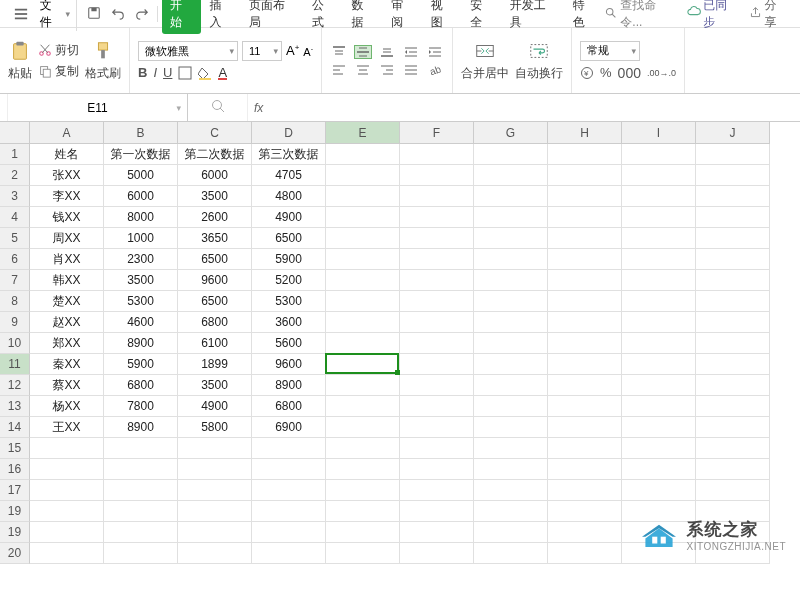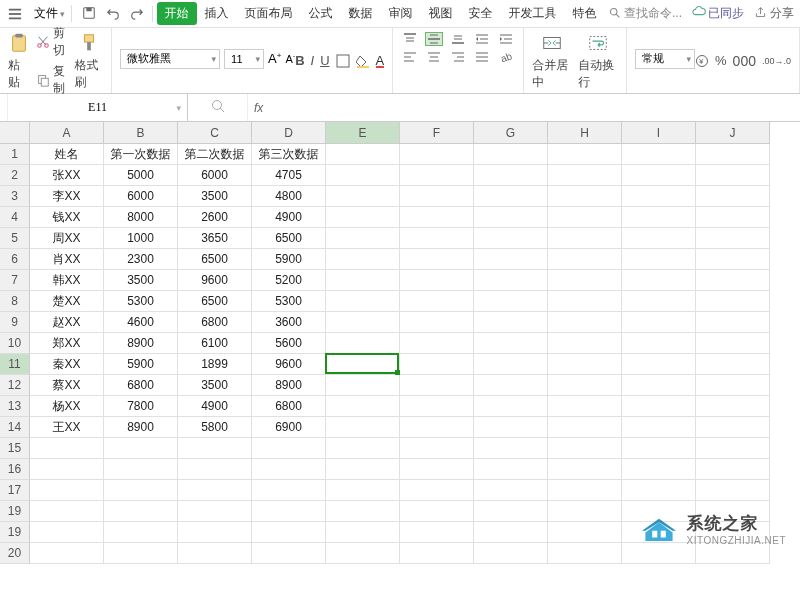--- a/index.html
+++ b/index.html
@@ -1,34 +1,34 @@
 <!DOCTYPE html>
 <html><head>
 <meta charset="utf-8">
 <style>
 * { margin: 0; padding: 0; box-sizing: border-box; font-family: "Microsoft YaHei", sans-serif; }
 body { width: 800px; height: 600px; background: #fff; position: relative; overflow: hidden; }
 
 
-.menubar { height: 28px; background: #fff; border-bottom: 1px solid #e0e0e0; display: flex; align-items: center; padding: 0 6px; font-size: 12px; }
+.menubar { height: 28px; background: #fff; border-bottom: 1px solid #e0e0e0; display: flex; align-items: center; padding: 0 12px; font-size: 12px; }
 .menubar .menu-icon { width: 18px; height: 18px; display: inline-flex; align-items: center; justify-content: center; margin-right: 4px; }
 .menubar .file-drop { display: flex; align-items: center; padding: 0 6px; border-right: 1px solid #ddd; margin-right: 4px; cursor: pointer; }
 .menubar .file-drop span.lbl { margin-right: 2px; }
 .menubar .qat { display: flex; gap: 8px; padding: 0 6px; align-items: center; border-right: 1px solid #ddd; margin-right: 4px; }
 .menubar .qat-icon { width: 16px; height: 16px; color: #666; }
 .tabs { display: flex; align-items: center; font-size: 12px; }
 .tabs .tab { padding: 4px 8px; color: #333; cursor: pointer; }
 .tabs .tab.active { background: #22a83f; color: #fff; border-radius: 3px; padding: 3px 8px; }
 .menubar .right { margin-left: auto; display: flex; align-items: flex-end; gap: 10px; color: #666; }
 .menubar .search { display: flex; align-items: center; gap: 3px; }
 .menubar .sync { display: flex; align-items: center; gap: 2px; color: #559; }
 
 
 .ribbon { height: 66px; background: #fff; border-bottom: 1px solid #ccc; display: flex; font-size: 12px; }
-.group { border-right: 1px solid #e5e5e5; padding: 4px 8px; display: flex; justify-content: center; }
+.group { border-right: 1px solid #e5e5e5; padding: 4px 8px; display: flex; flex-direction: column; justify-content: center; }
 .group.paste { flex-direction: row; align-items: center; gap: 6px; }
 .big-btn { display: flex; flex-direction: column; align-items: center; gap: 2px; cursor: pointer; color: #444; }
 .big-btn .ic { width: 22px; height: 24px; }
 .small-btns { display: flex; flex-direction: column; gap: 4px; }
 .small-btn { display: flex; align-items: center; gap: 3px; cursor: pointer; color: #444; }
 .small-btn .ic { width: 14px; height: 14px; }
 .font-row { display: flex; align-items: center; gap: 4px; margin-bottom: 4px; }
 .font-sel { border: 1px solid #ccc; height: 20px; padding: 0 16px 0 6px; font-size: 11px; background: #fff; position: relative; display: flex; align-items: center; }
 .font-sel::after { content: '▾'; position: absolute; right: 3px; color: #888; font-size: 9px; }
 .size-sel { width: 40px; }
@@ -37,21 +37,21 @@
 .align-grid { display: flex; flex-direction: column; gap: 4px; }
 .align-row { display: flex; gap: 6px; }
 .align-btn { width: 18px; height: 14px; display: inline-flex; align-items: center; justify-content: center; cursor: pointer; }
 .align-btn.sel { background: #d4ead4; border: 1px solid #6fb56f; }
 .num-sel { border: 1px solid #ccc; height: 20px; padding: 0 16px 0 6px; font-size: 11px; background: #fff; position: relative; display: flex; align-items: center; width: 60px; }
 .num-sel::after { content: '▾'; position: absolute; right: 3px; color: #888; font-size: 9px; }
 
 
 .fxbar { height: 28px; border-bottom: 1px solid #ccc; display: flex; align-items: stretch; font-size: 12px; }
 .namebox { width: 180px; border-right: 1px solid #ccc; display: flex; align-items: center; justify-content: center; position: relative; }
-.namebox input { border: none; text-align: center; width: 100%; font-size: 12px; outline: none; font-family: Liberation Serif, serif; }
+.namebox input { border: none; text-align: center; width: 100%; font-size: 12px; outline: none; }
 .namebox::after { content: '▾'; position: absolute; right: 6px; color: #aaa; font-size: 9px; }
 .fx-icons { width: 60px; display: flex; align-items: center; justify-content: center; gap: 8px; color: #888; border-right: 1px solid #eee; }
 .fx-label { display: flex; align-items: center; padding: 0 6px; color: #666; font-style: italic; }
 .formula-input { flex: 1; border: none; outline: none; padding: 0 6px; }
 
 
 .grid-wrap { position: absolute; top: 122px; left: 0; right: 0; bottom: 0; overflow: hidden; }
 .corner { position: absolute; left: 0; top: 0; width: 30px; height: 22px; background: #f0f0f0; border-right: 1px solid #ccc; border-bottom: 1px solid #ccc; }
 .col-headers { position: absolute; left: 30px; top: 0; right: 0; height: 22px; display: flex; }
 .col-h { width: 74px; background: #f0f0f0; border-right: 1px solid #ccc; border-bottom: 1px solid #ccc; display: flex; align-items: center; justify-content: center; font-size: 12px; color: #555; }
@@ -59,21 +59,21 @@
 .row-headers { position: absolute; left: 0; top: 22px; width: 30px; }
 .row-h { height: 21px; background: #f0f0f0; border-right: 1px solid #ccc; border-bottom: 1px solid #ddd; display: flex; align-items: center; justify-content: center; font-size: 12px; color: #555; }
 .row-h.sel { background: #c8e0c8; }
 .cells { position: absolute; left: 30px; top: 22px; right: 0; bottom: 0; }
 .row { display: flex; height: 21px; }
 .cell { width: 74px; border-right: 1px solid #e0e0e0; border-bottom: 1px solid #e0e0e0; font-size: 12px; display: flex; align-items: center; justify-content: center; color: #222; }
 .selection { position: absolute; border: 2px solid #1d8f1d; pointer-events: none; }
 .selection .handle { position: absolute; right: -3px; bottom: -3px; width: 5px; height: 5px; background: #1d8f1d; }
 
 
-.watermark { position: absolute; right: 14px; bottom: 54px; display: flex; align-items: center; gap: 6px; opacity: 0.9; }
+.watermark { position: absolute; right: 14px; bottom: 48px; display: flex; align-items: center; gap: 6px; opacity: 0.9; }
 .watermark .logo { width: 44px; height: 34px; }
 .watermark .wt { display: flex; flex-direction: column; }
 .watermark .wt1 { font-size: 17px; font-weight: bold; color: #333; letter-spacing: 1px; }
 .watermark .wt2 { font-size: 10px; color: #888; letter-spacing: 0.5px; }
 </style>
 </head>
 <body>
 
 <div class="menubar">
   <span class="menu-icon">

